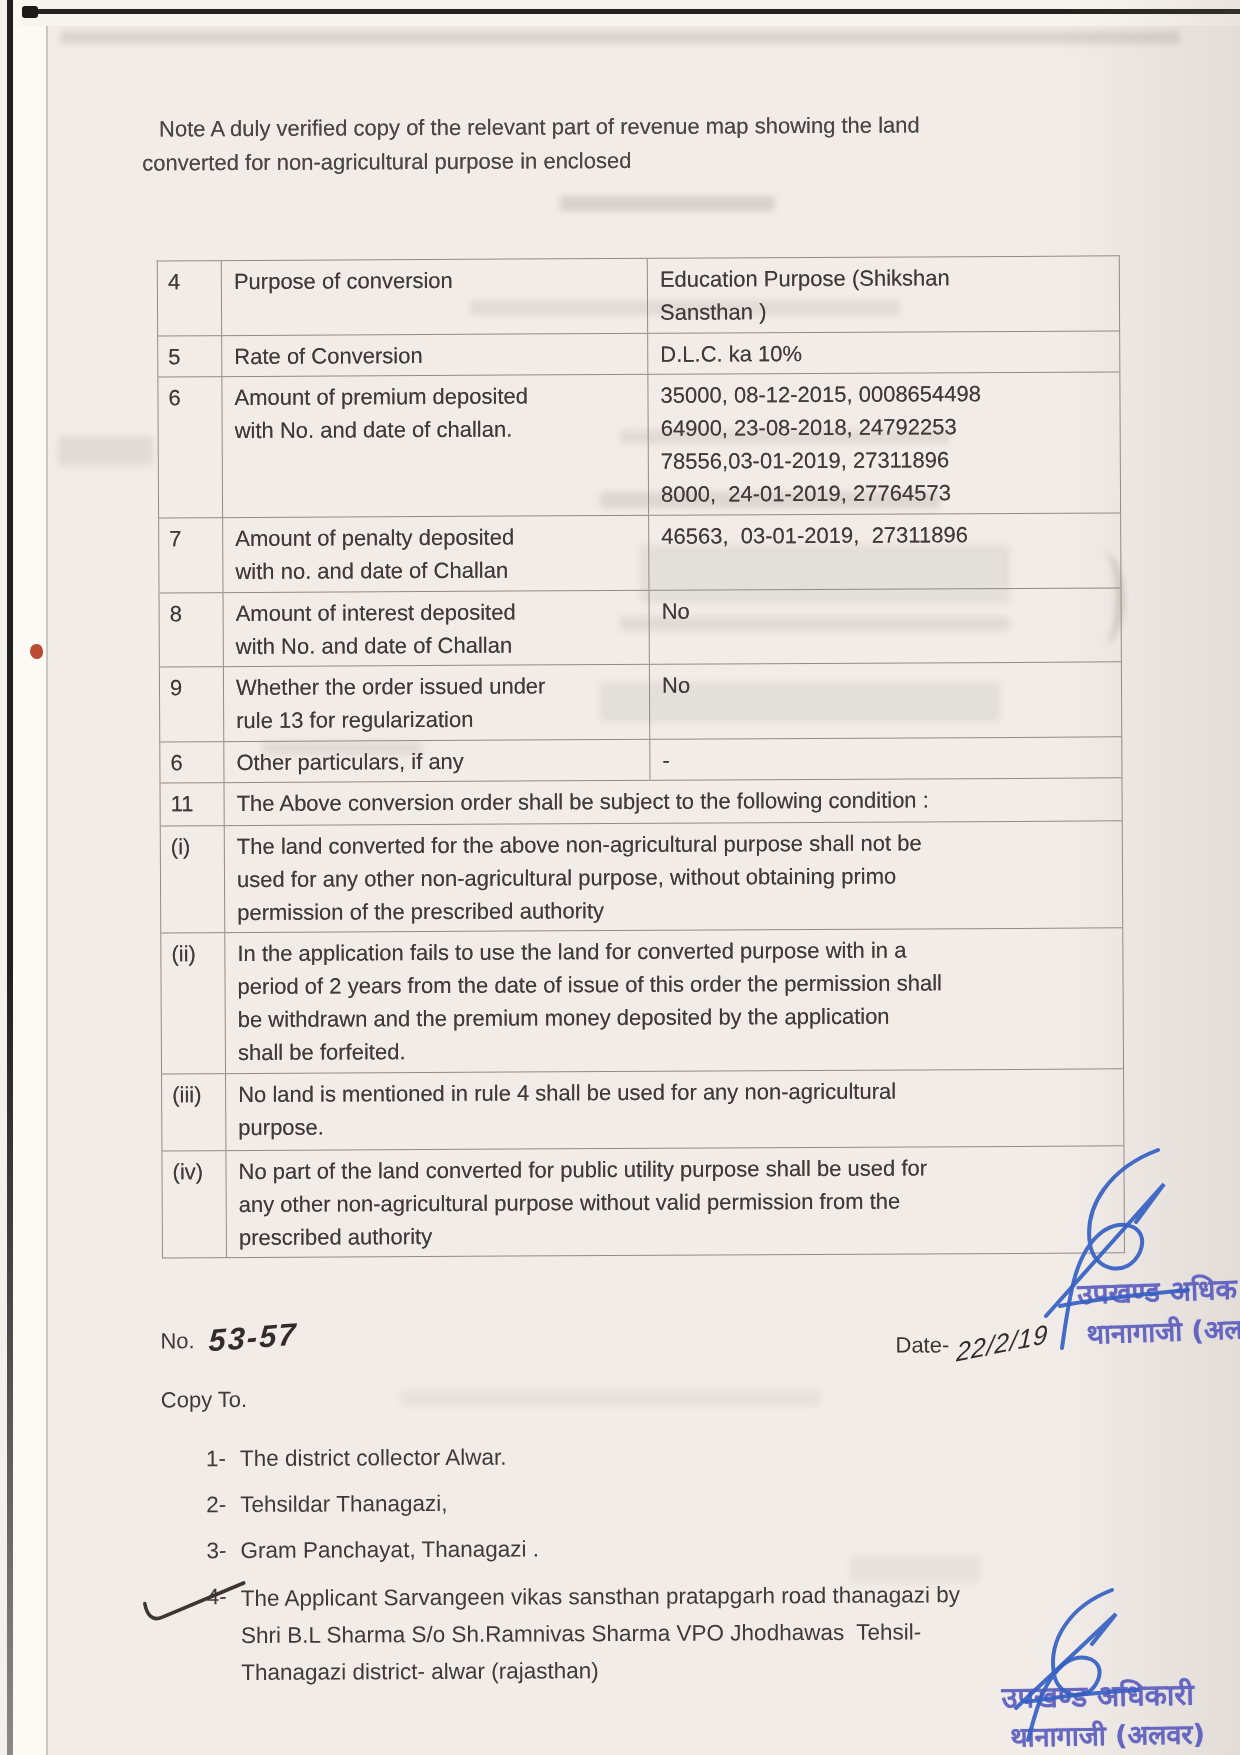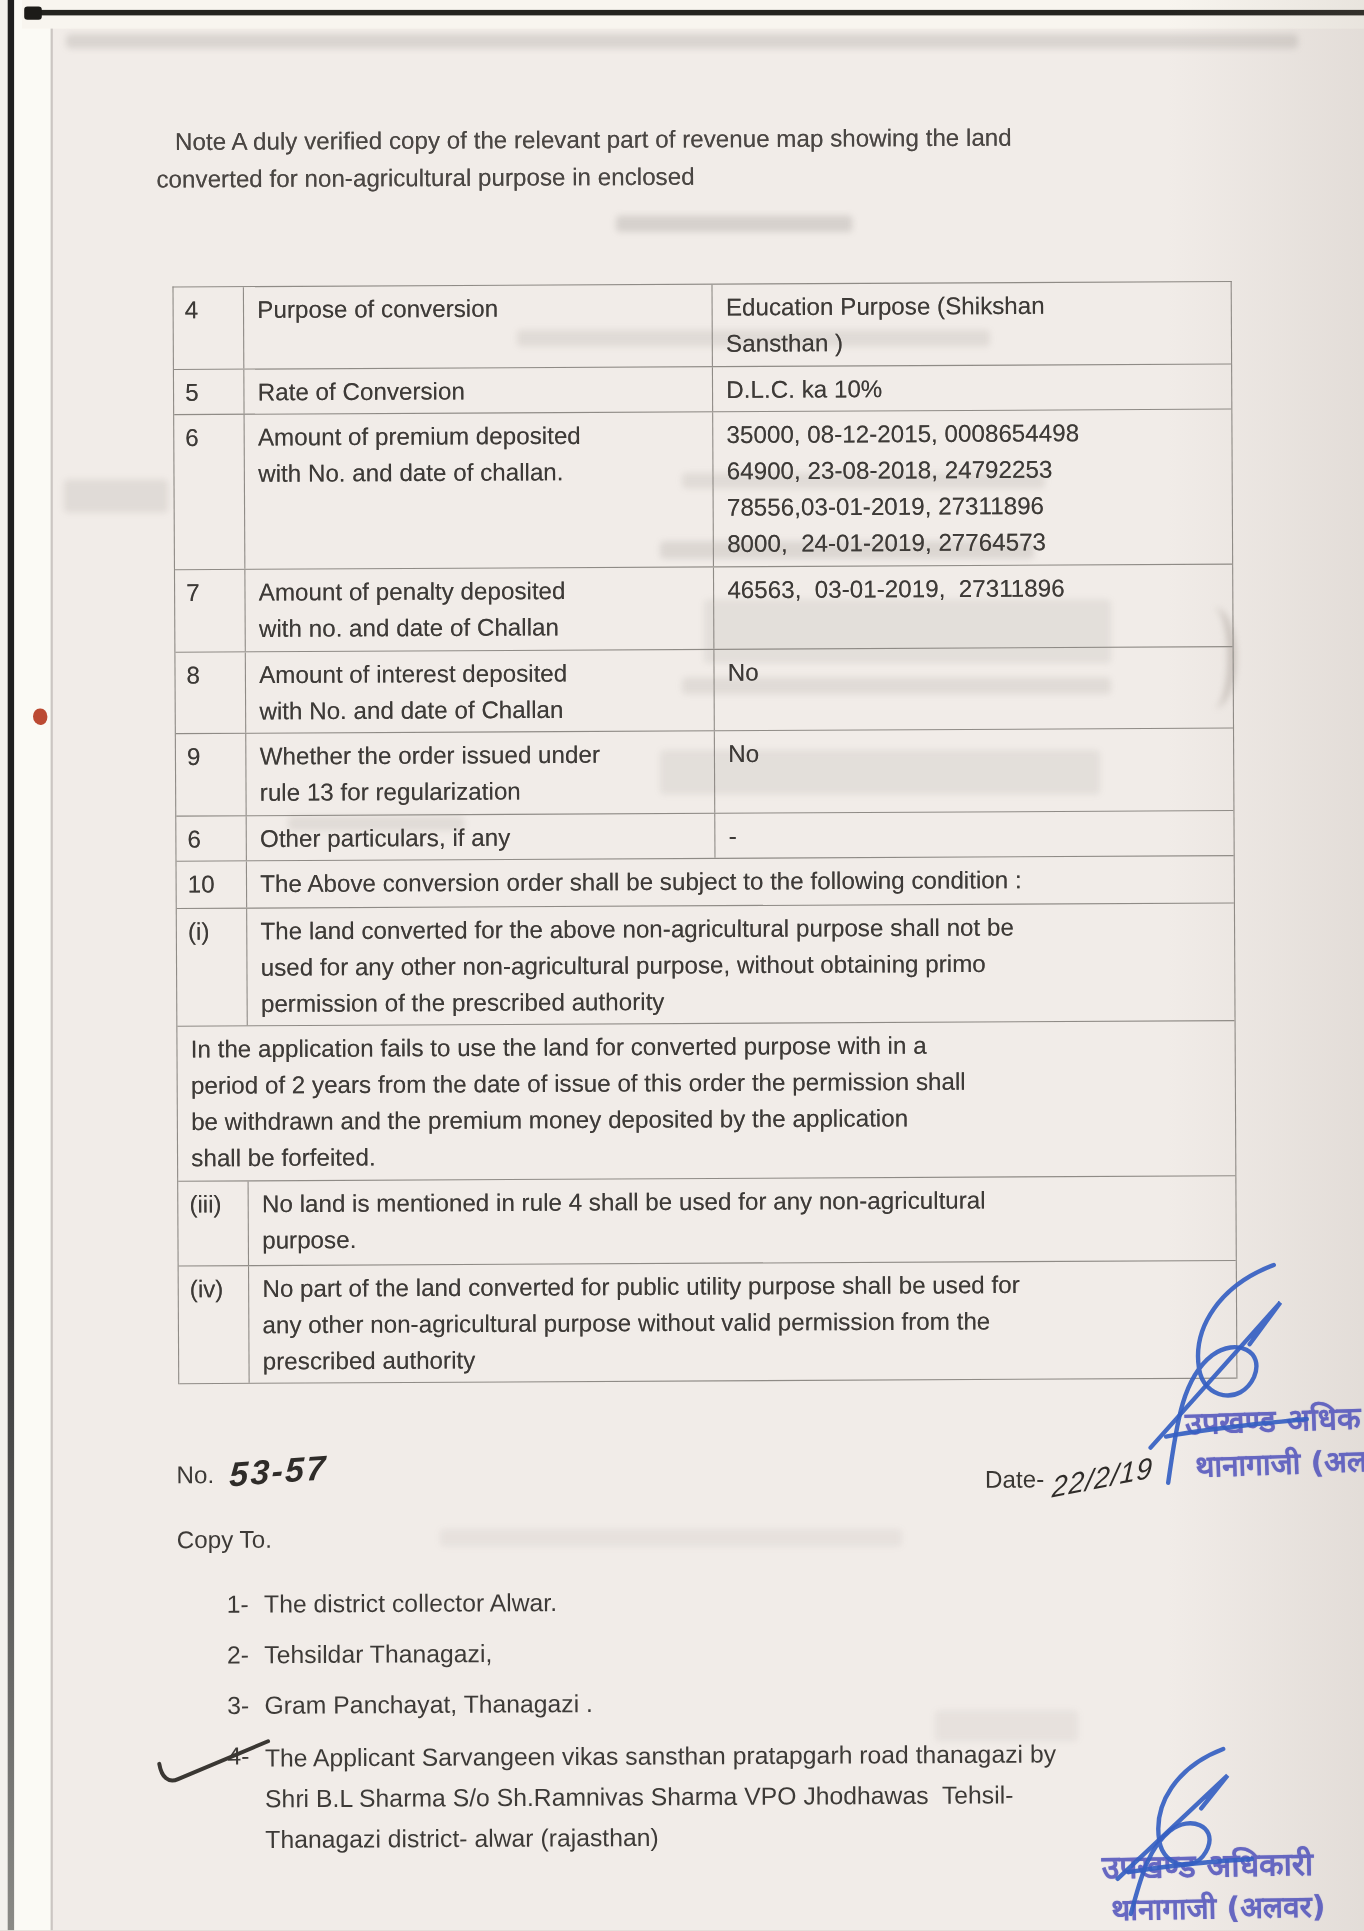--- a/index.html
+++ b/index.html
@@ -142,32 +142,33 @@
         <div class="cell cvalue">No</div>
       </div>
 
       <div class="trow" style="min-height:40px;">
         <div class="cell cnum">6</div>
         <div class="cell clabel">Other particulars, if any</div>
         <div class="cell cvalue">-</div>
       </div>
 
       <div class="trow" style="min-height:42px;">
-        <div class="cell cnum">10</div>
+        <div class="cell cnum">11</div>
         <div class="cell cspan">The Above conversion order shall be subject to the following condition :</div>
       </div>
 
       <div class="trow" style="min-height:106px;">
         <div class="cell cnum">(i)</div>
         <div class="cell cspan">The land converted for the above non-agricultural purpose shall not be
 used for any other non-agricultural purpose, without obtaining primo
 permission of the prescribed authority</div>
       </div>
 
       <div class="trow" style="min-height:140px;">
+        <div class="cell cnum">(ii)</div>
         <div class="cell cspan">In the application fails to use the land for converted purpose with in a
 period of 2 years from the date of issue of this order the permission shall
 be withdrawn and the premium money deposited by the application
 shall be forfeited.</div>
       </div>
 
       <div class="trow" style="min-height:76px;">
         <div class="cell cnum">(iii)</div>
         <div class="cell cspan">No land is mentioned in rule 4 shall be used for any non-agricultural
 purpose.</div>

